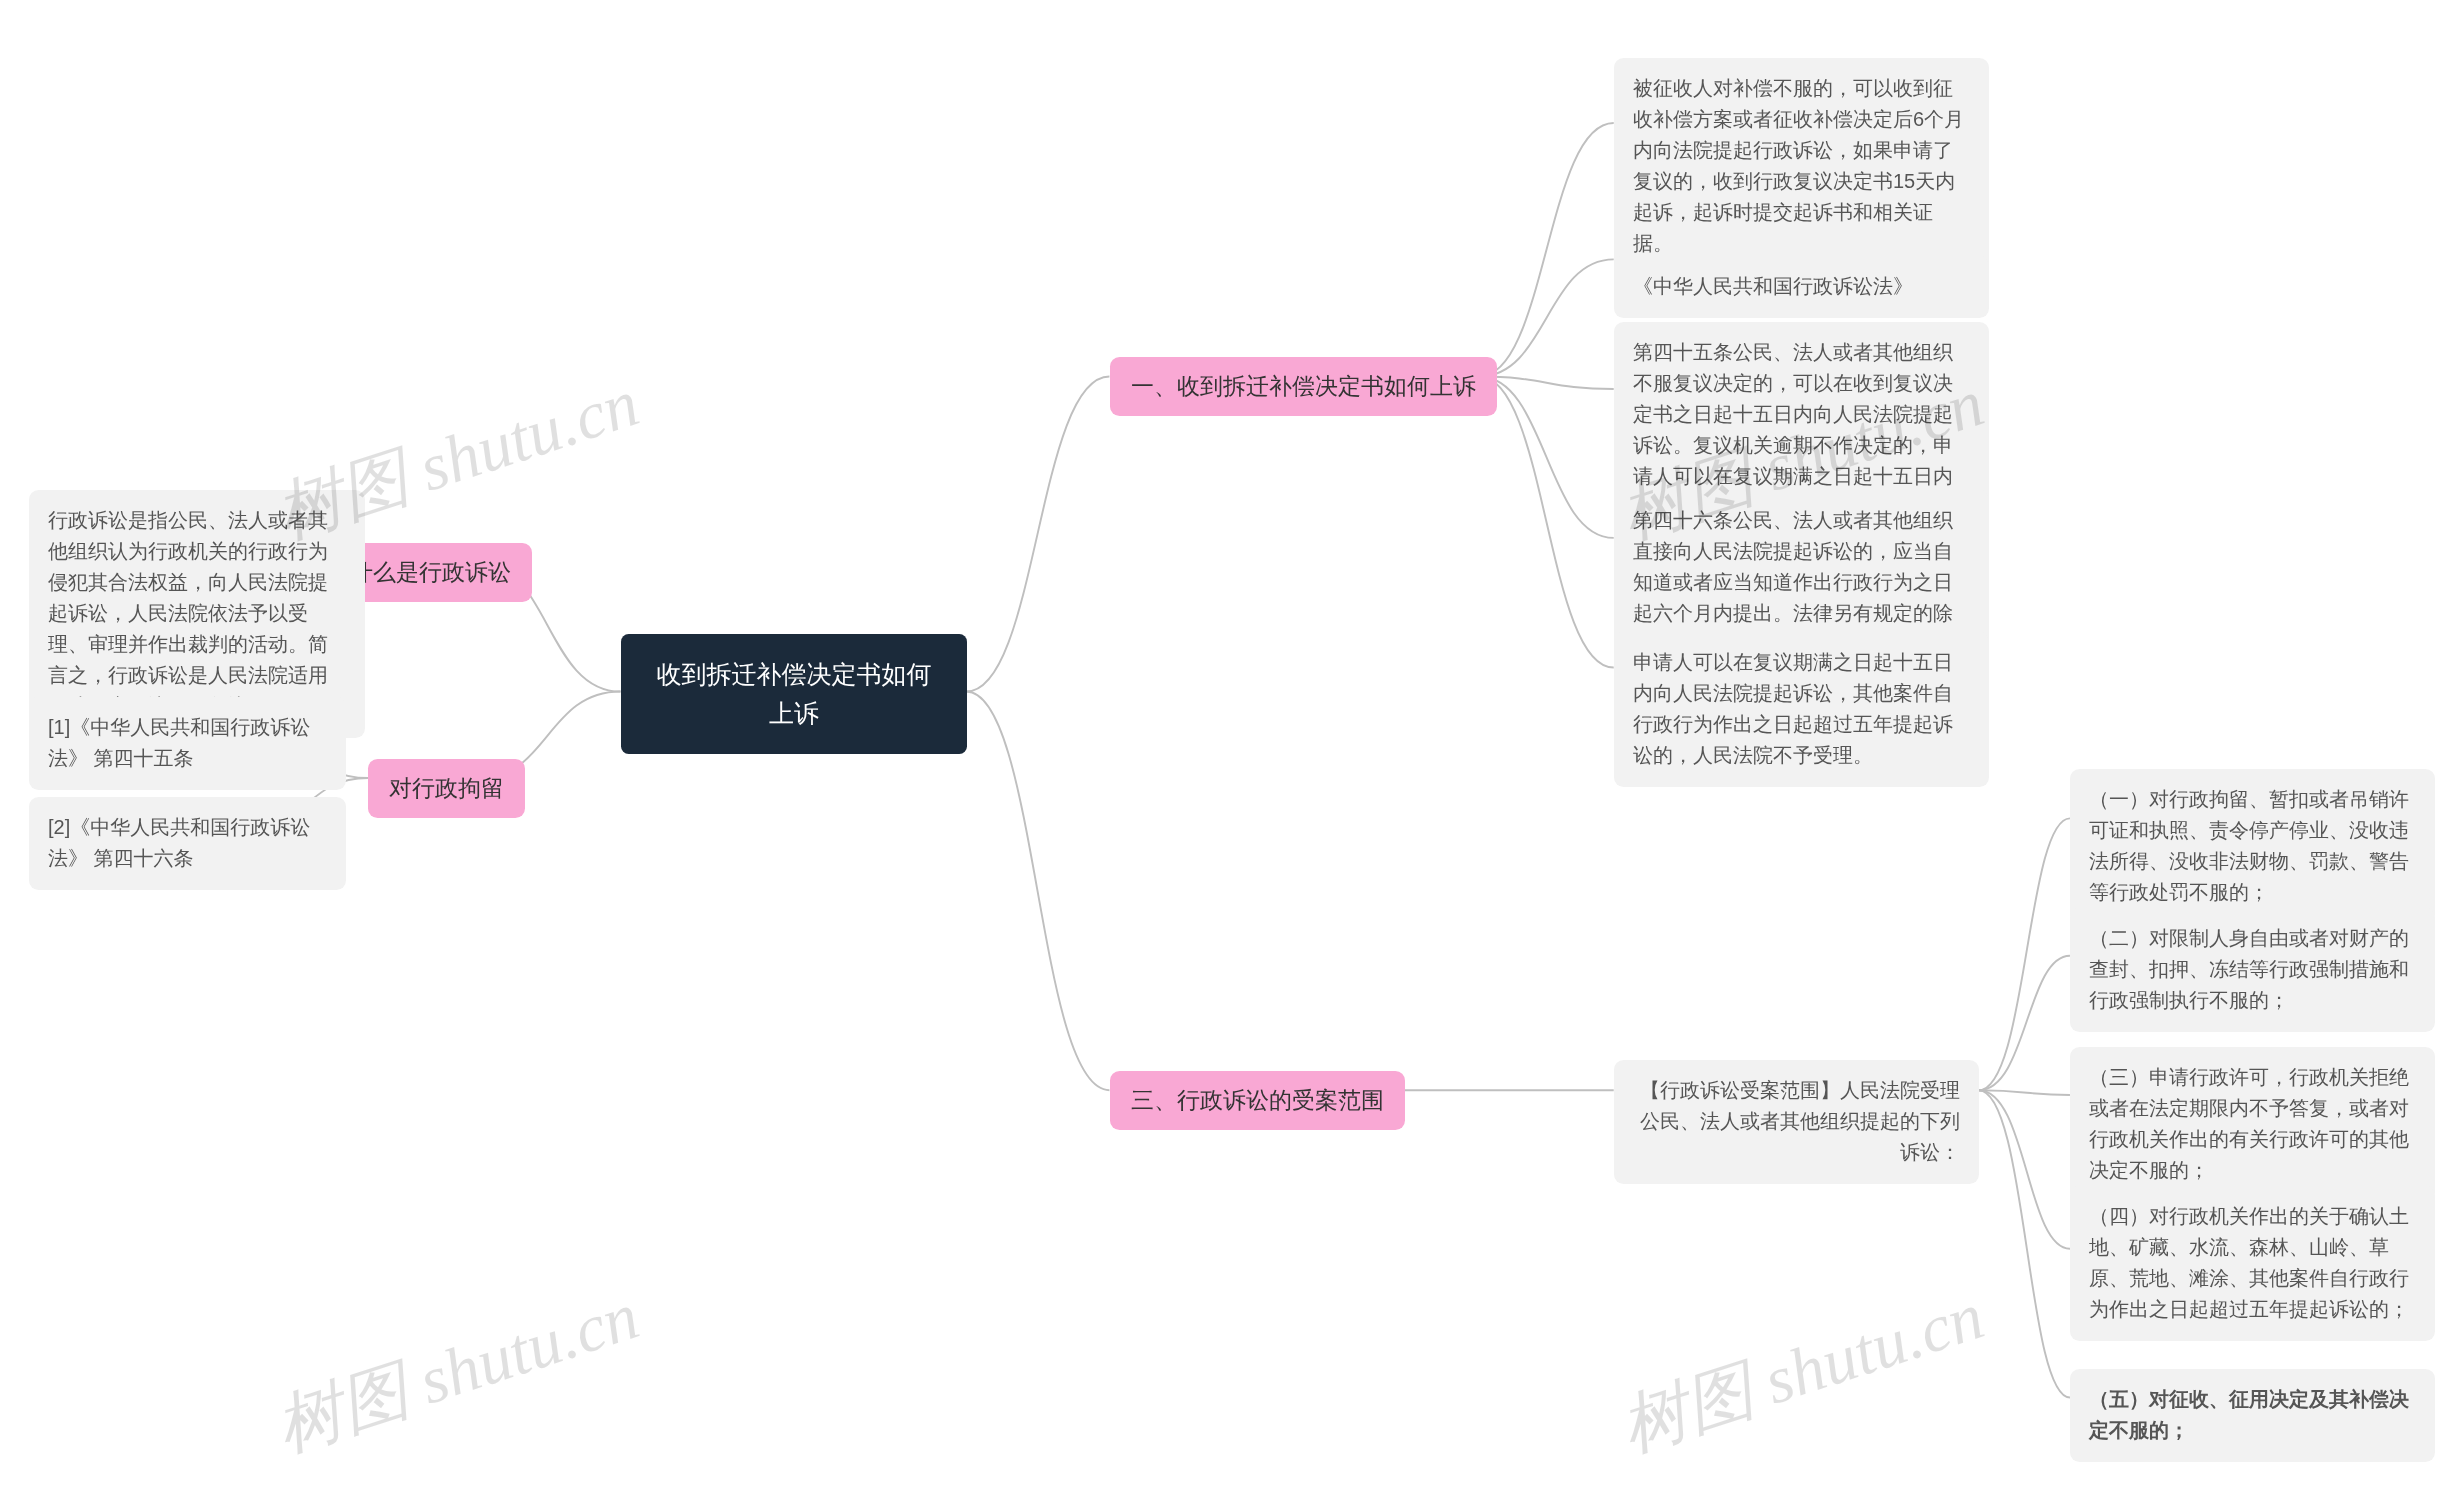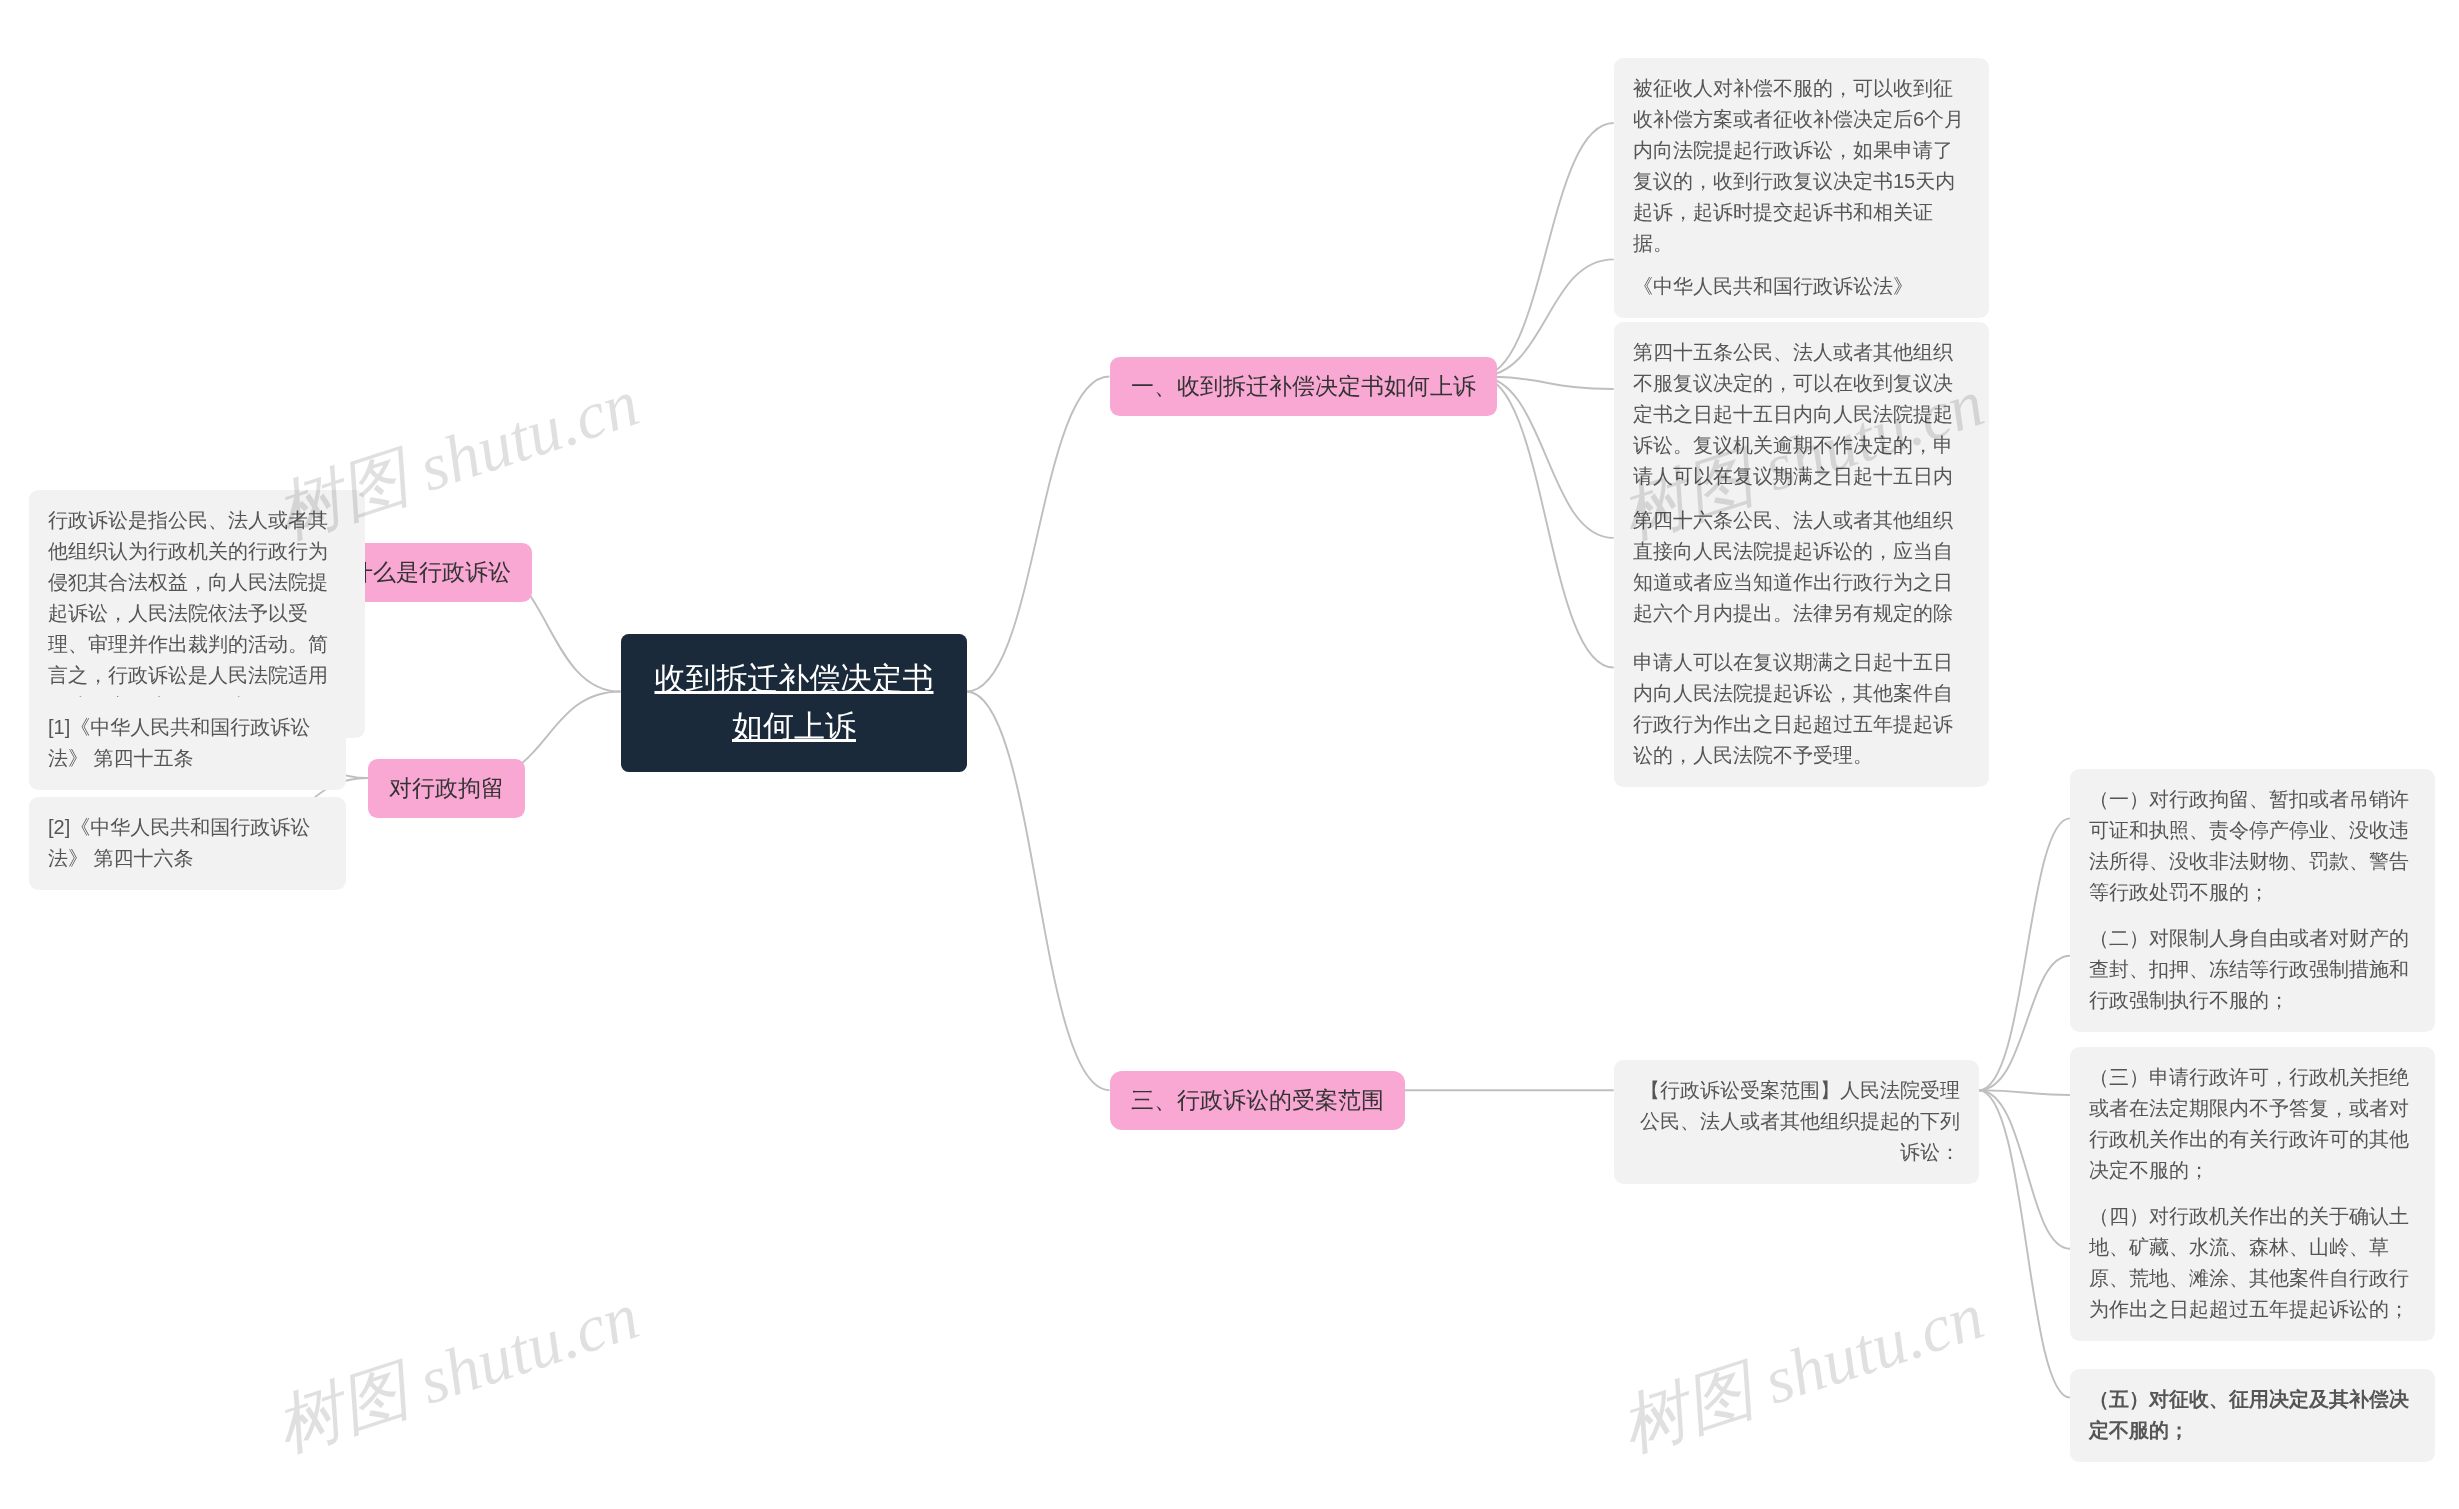--- a/index.html
+++ b/index.html
@@ -1,19 +1,19 @@
 <!DOCTYPE html>
 <html><head>
 <meta charset="utf-8">
 <style>
   * { box-sizing: border-box; margin: 0; padding: 0; }
   html, body { width: 2459px; height: 1509px; background: #ffffff; font-family: "Microsoft YaHei", "PingFang SC", sans-serif; position: relative; overflow: hidden; }
   svg.connectors { position: absolute; top: 0; left: 0; width: 2459px; height: 1509px; pointer-events: none; }
   .node { position: absolute; border-radius: 7.7px; padding: 13.4px 17.3px; font-size: 21px; line-height: 1.55; }
-  .root { background: #1b2a3a; color: #fff; font-size: 31px; text-align: center; padding: 21px 29px; width: 346px; text-decoration: underline; }
+  .root { background: #1b2a3a; color: #fff; font-size: 25px; text-align: center; padding: 21px 29px; width: 346px; }
   .branch { background: #f9a8d4; color: #333; font-size: 23px; padding: 11.5px 21px; border-radius: 9.6px; }
   .leaf { background: #f2f2f2; color: #555; font-size: 20px; padding: 15.4px 19px; border-radius: 9.6px; }
   .watermark { position: absolute; font-size: 67px; color: rgba(0,0,0,0.12); transform: rotate(-18deg); font-style: italic; pointer-events: none; font-family: serif; }
 </style>
 </head>
 <body>
 
 <svg class="connectors" viewBox="0 0 2560 1571" width="2459" height="1509">
   <g stroke="#bfbfbf" stroke-width="2" fill="none">
 
@@ -51,21 +51,21 @@
 <div class="node branch" style="left:1110px; top:357px;">一、收到拆迁补偿决定书如何上诉</div>
 <div class="node leaf" style="left:1614px; top:58px; width:375px;">被征收人对补偿不服的，可以收到征收补偿方案或者征收补偿决定后6个月内向法院提起行政诉讼，如果申请了复议的，收到行政复议决定书15天内起诉，起诉时提交起诉书和相关证据。</div>
 <div class="node leaf" style="left:1614px; top:256px; width:375px;">《中华人民共和国行政诉讼法》</div>
 <div class="node leaf" style="left:1614px; top:322px; width:375px;">第四十五条公民、法人或者其他组织不服复议决定的，可以在收到复议决定书之日起十五日内向人民法院提起诉讼。复议机关逾期不作决定的，申请人可以在复议期满之日起十五日内向人民法院提起诉讼。法律另有规定的除外。</div>
 <div class="node leaf" style="left:1614px; top:490px; width:375px;">第四十六条公民、法人或者其他组织直接向人民法院提起诉讼的，应当自知道或者应当知道作出行政行为之日起六个月内提出。法律另有规定的除外。</div>
 <div class="node leaf" style="left:1614px; top:632px; width:375px;">申请人可以在复议期满之日起十五日内向人民法院提起诉讼，其他案件自行政行为作出之日起超过五年提起诉讼的，人民法院不予受理。</div>
 
 <div class="node branch" style="left:283px; top:543px;">二、什么是行政诉讼</div>
 <div class="node leaf" style="left:29px; top:490px; width:336px;">行政诉讼是指公民、法人或者其他组织认为行政机关的行政行为侵犯其合法权益，向人民法院提起诉讼，人民法院依法予以受理、审理并作出裁判的活动。简言之，行政诉讼是人民法院适用司法程序解决行政争议的活动。</div>
 
-<div class="node branch" style="left:1110px; top:1071px;border-radius:12px;">三、行政诉讼的受案范围</div>
+<div class="node branch" style="left:1110px; top:1071px;">三、行政诉讼的受案范围</div>
 <div class="node leaf" style="left:1614px; top:1060px; width:365px;text-align:right;">【行政诉讼受案范围】人民法院受理公民、法人或者其他组织提起的下列诉讼：</div>
 <div class="node leaf" style="left:2070px; top:769px; width:365px;">（一）对行政拘留、暂扣或者吊销许可证和执照、责令停产停业、没收违法所得、没收非法财物、罚款、警告等行政处罚不服的；</div>
 <div class="node leaf" style="left:2070px; top:908px; width:365px;">（二）对限制人身自由或者对财产的查封、扣押、冻结等行政强制措施和行政强制执行不服的；</div>
 <div class="node leaf" style="left:2070px; top:1047px; width:365px;">（三）申请行政许可，行政机关拒绝或者在法定期限内不予答复，或者对行政机关作出的有关行政许可的其他决定不服的；</div>
 <div class="node leaf" style="left:2070px; top:1186px; width:365px;">（四）对行政机关作出的关于确认土地、矿藏、水流、森林、山岭、草原、荒地、滩涂、其他案件自行政行为作出之日起超过五年提起诉讼的；</div>
 <div class="node leaf" style="left:2070px; top:1369px; width:365px;font-weight:bold;">（五）对征收、征用决定及其补偿决定不服的；</div>
 
 <div class="node branch" style="left:368px; top:759px;">对行政拘留</div>
 <div class="node leaf" style="left:29px; top:697px; width:317px;">[1]《中华人民共和国行政诉讼法》 第四十五条</div>
 <div class="node leaf" style="left:29px; top:797px; width:317px;">[2]《中华人民共和国行政诉讼法》 第四十六条</div>

